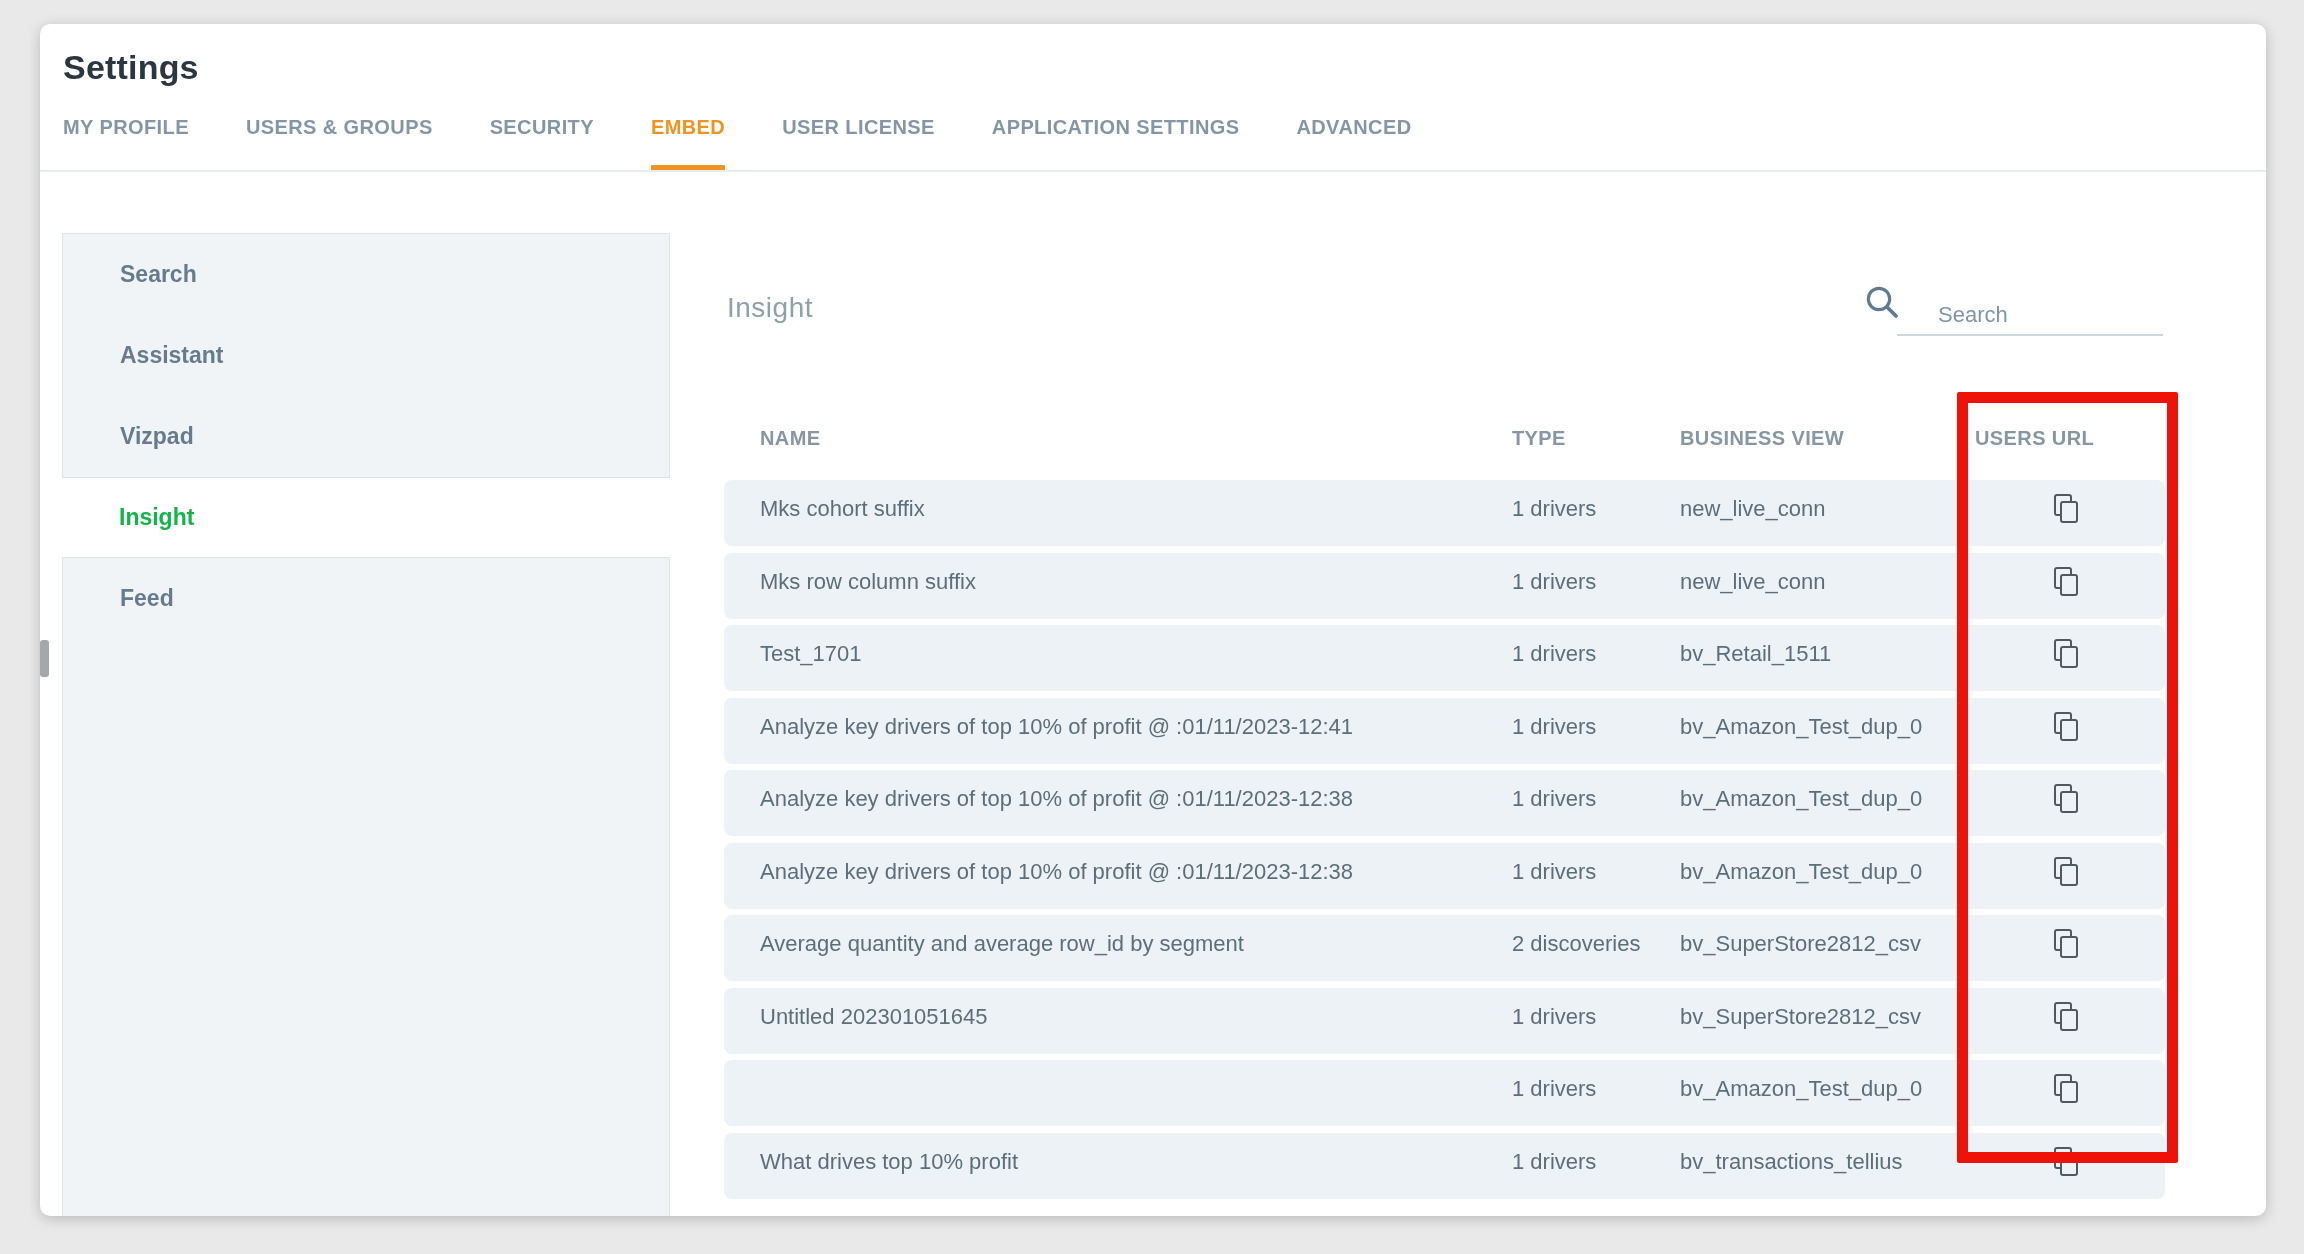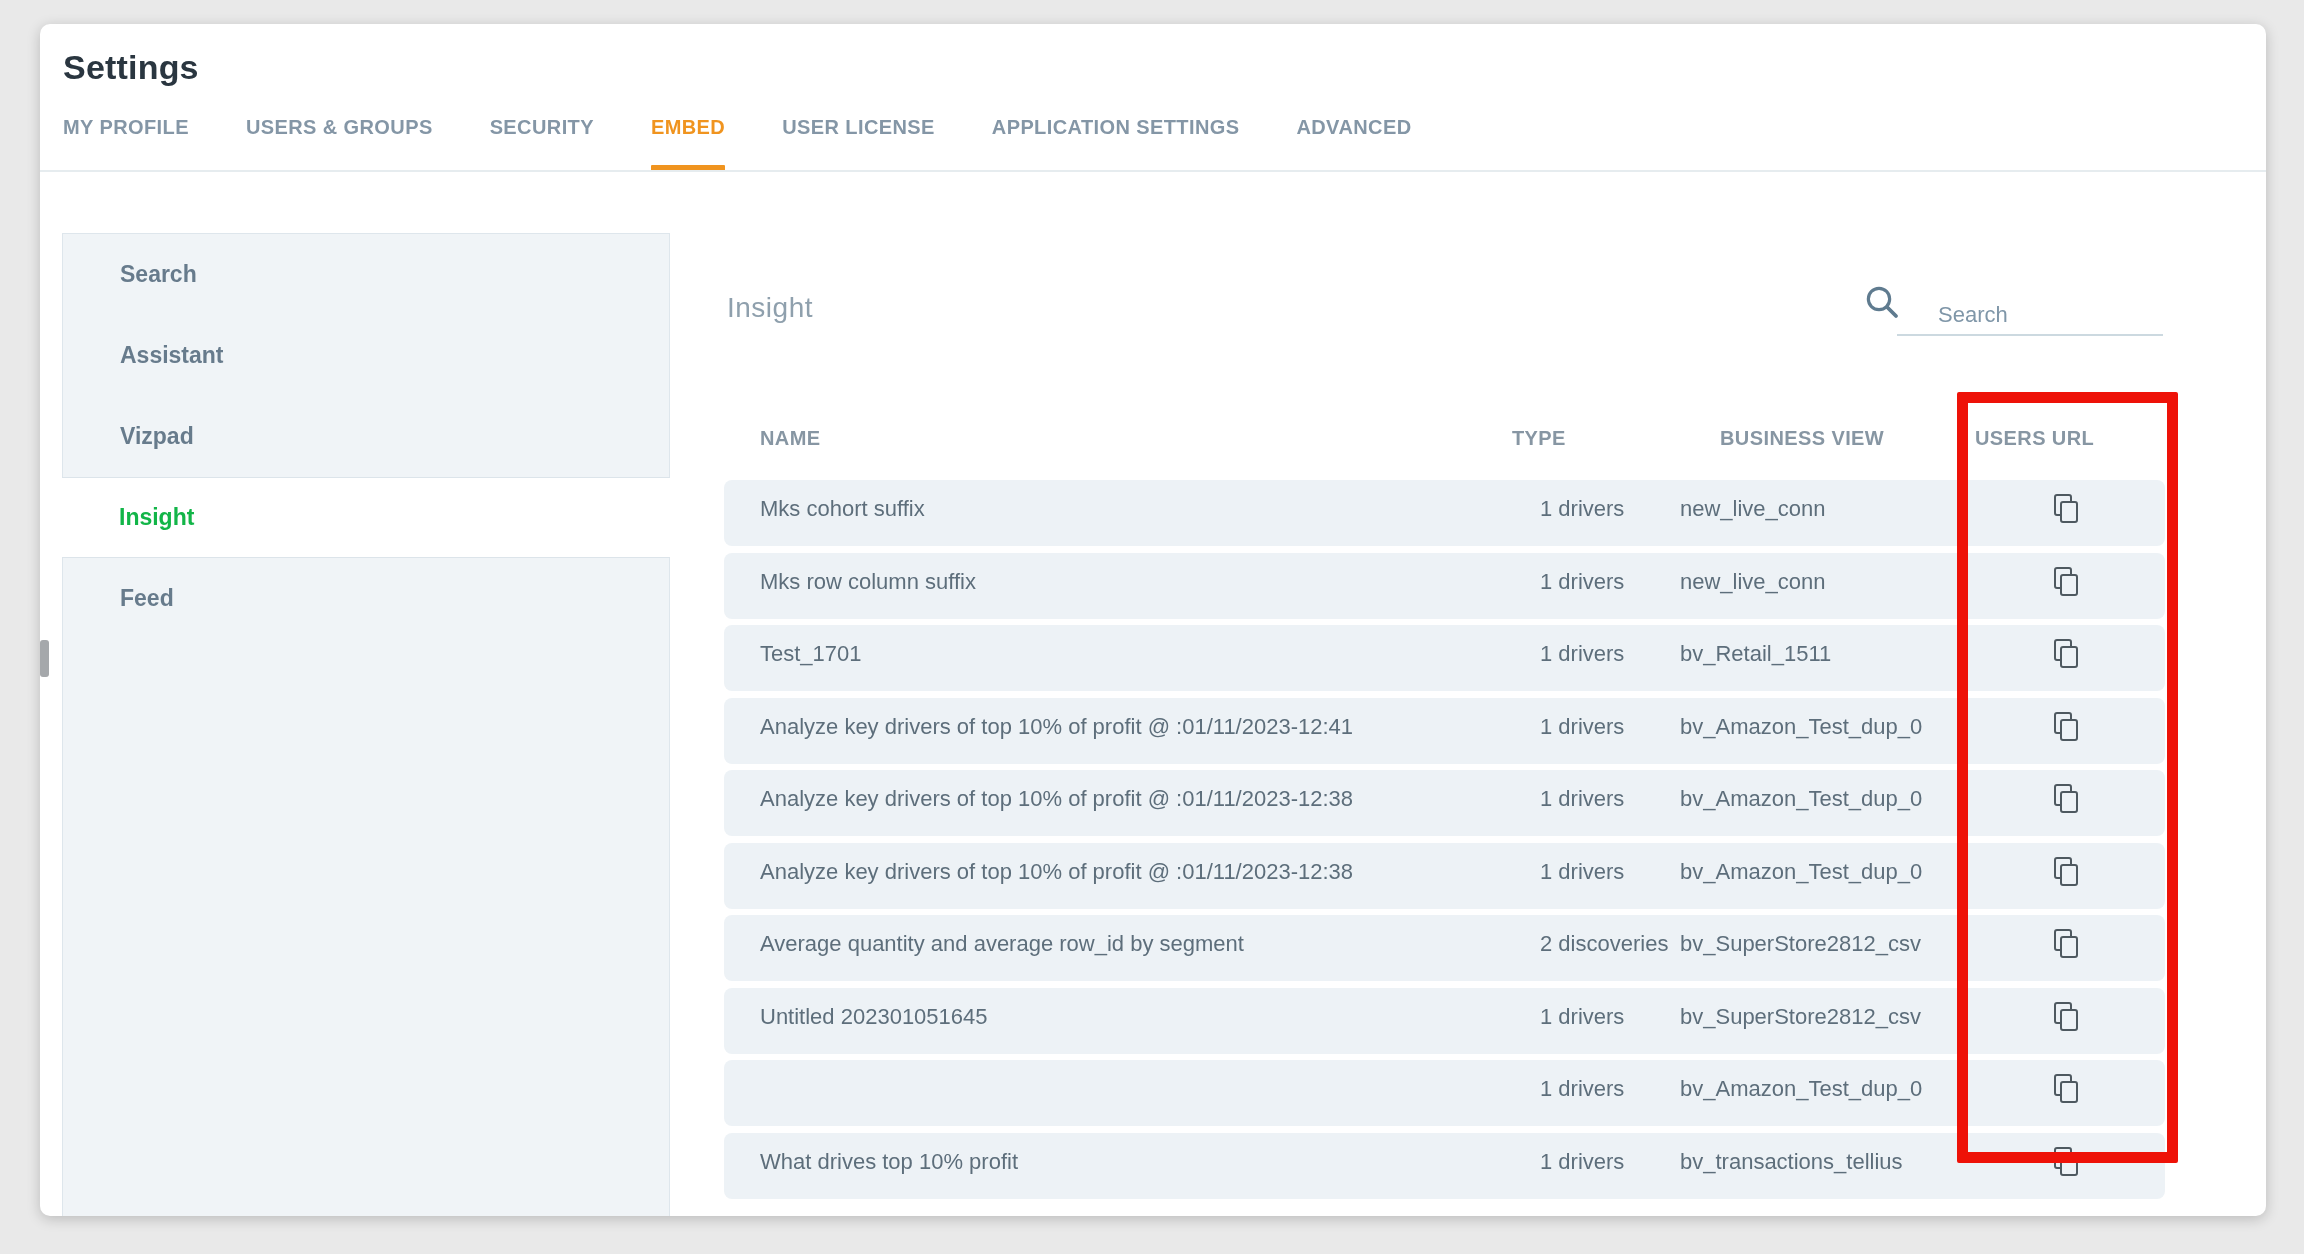--- a/index.html
+++ b/index.html
@@ -74,34 +74,34 @@
   }
   .search-input::placeholder{color:#7f96a8;}
   
   .table-headers{position:absolute;left:684px;top:403px;width:1441px;height:24px;}
   .th{
     position:absolute;font-size:20px;font-weight:bold;color:#8796a3;
     letter-spacing:0.4px;line-height:22px;white-space:nowrap;
   }
   .th-name{left:36px;}
   .th-type{left:788px;}
-  .th-bview{left:996px;}
+  .th-bview{left:956px;}
   .th-embed{left:1251px;}
   .rows{position:absolute;left:684px;top:456px;width:1441px;}
   .row{
     position:relative;height:66px;margin-bottom:6.5px;
     background:#edf2f6;border-radius:8px;
     font-size:22px;color:#5d6e7b;cursor:pointer;
   }
   .cell{
     position:absolute;top:0;height:58px;display:flex;align-items:center;
     white-space:nowrap;
   }
   .cell-name{left:36px;}
-  .cell-type{left:788px;margin-left:28px;}
+  .cell-type{left:788px;}
   .cell-bview{left:956px;}
   .cell-copy{left:1329px;width:26px;justify-content:center;}
   .copy-btn{position:relative;width:25px;height:30px;cursor:pointer;}
   .copy-back{
     position:absolute;left:0;top:0;width:14px;height:18px;
     border:2.5px solid #4e5960;border-radius:3px;box-sizing:content-box;
   }
   .copy-front{
     position:absolute;left:6px;top:7px;width:14px;height:18px;
     border:2.5px solid #4e5960;border-radius:3px;background:#edf2f6;

